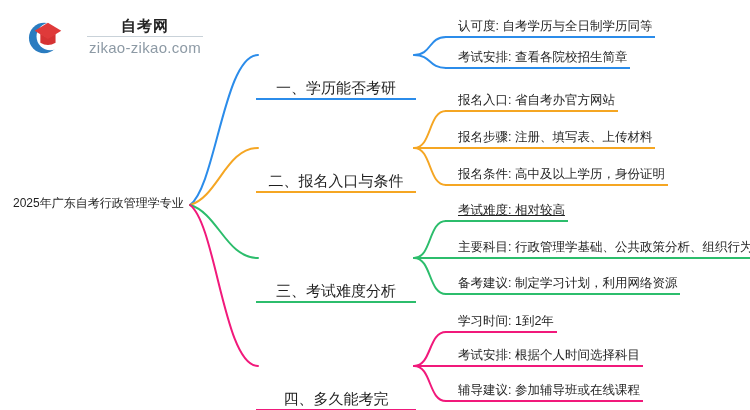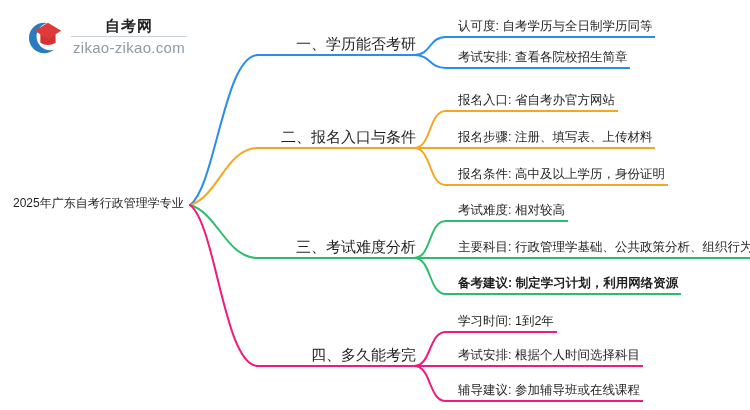--- a/index.html
+++ b/index.html
@@ -6,31 +6,32 @@
   body{
     width:750px;height:410px;position:relative;overflow:hidden;
     background:#ffffff;
     font-family:"Liberation Sans","DejaVu Sans",sans-serif;
     color:#1f1f1f;
   }
   #connectors{position:absolute;left:0;top:0;width:750px;height:410px;pointer-events:none;}
   #connectors path{fill:none;stroke-width:2;stroke-linecap:round;}
 
   
-  .logo{position:absolute;left:28px;top:17px;display:flex;align-items:center;gap:5px;}
+  .logo{position:absolute;left:28px;top:17px;display:flex;align-items:center;gap:21px;}
   .logo-text{display:flex;flex-direction:column;align-items:center;}
   .logo-title{font-size:15px;font-weight:bold;color:#222;letter-spacing:1px;line-height:18px;}
   .logo-domain{font-size:15px;color:#8d9aa5;border-top:1px solid #c9d2d9;padding:2px 2px 0 2px;margin-top:1px;letter-spacing:.3px;}
 
   
   .root{position:absolute;left:13px;top:194px;font-size:12px;line-height:18px;white-space:nowrap;}
   .topic{
     position:absolute;left:256px;width:160px;height:21px;line-height:21px;
-    text-align:right;font-size:15px;white-space:nowrap;
+    text-align:center;font-size:15px;white-space:nowrap;
     border-bottom:2px solid #000;
+    margin-top:44px;
   }
   .child{
     position:absolute;left:445px;height:20px;line-height:20px;
     padding:0 3px 0 13px;font-size:12.5px;white-space:nowrap;
     border-bottom:2px solid #000;
   }
   #t1{top:33px}  #t2{top:126px} #t3{top:236px} #t4{top:344px}
   #c11{top:16px} #c12{top:47px}
   #c21{top:90px} #c22{top:127px} #c23{top:164px}
   #c31{top:200px}#c32{top:237px} #c33{top:273px}
@@ -81,20 +82,20 @@
 <div class="topic" id="t1" style="border-bottom-color: rgb(43, 140, 234);">一、学历能否考研</div>
 <div class="child" id="c11" style="border-bottom-color: rgb(43, 140, 234);">认可度: 自考学历与全日制学历同等</div>
 <div class="child" id="c12" style="border-bottom-color: rgb(43, 140, 234);">考试安排: 查看各院校招生简章</div>
 
 <div class="topic" id="t2" style="border-bottom-color: rgb(245, 166, 35);">二、报名入口与条件</div>
 <div class="child" id="c21" style="border-bottom-color: rgb(245, 166, 35);">报名入口: 省自考办官方网站</div>
 <div class="child" id="c22" style="border-bottom-color: rgb(245, 166, 35);">报名步骤: 注册、填写表、上传材料</div>
 <div class="child" id="c23" style="border-bottom-color: rgb(245, 166, 35);">报名条件: 高中及以上学历，身份证明</div>
 
 <div class="topic" id="t3" style="border-bottom-color: rgb(44, 189, 108);">三、考试难度分析</div>
-<div class="child" id="c31" style="border-bottom-color: rgb(44, 189, 108);">考试难度: 相对较高</div>
+<div class="child" id="c31" style="border-bottom-color: rgb(44, 189, 108); text-decoration: underline;">考试难度: 相对较高</div>
 <div class="child" id="c32" style="border-bottom-color: rgb(44, 189, 108);">主要科目: 行政管理学基础、公共政策分析、组织行为学</div>
-<div class="child" id="c33" style="border-bottom-color: rgb(44, 189, 108); font-weight: bold;">备考建议: 制定学习计划，利用网络资源</div>
+<div class="child" id="c33" style="border-bottom-color: rgb(44, 189, 108);">备考建议: 制定学习计划，利用网络资源</div>
 
 <div class="topic" id="t4" style="border-bottom-color: rgb(241, 25, 123);">四、多久能考完</div>
 <div class="child" id="c41" style="border-bottom-color: rgb(241, 25, 123); text-align: right;">学习时间: 1到2年</div>
 <div class="child" id="c42" style="border-bottom-color: rgb(241, 25, 123);">考试安排: 根据个人时间选择科目</div>
 <div class="child" id="c43" style="border-bottom-color: rgb(241, 25, 123); text-align: center;">辅导建议: 参加辅导班或在线课程</div>
 
 </body></html>

